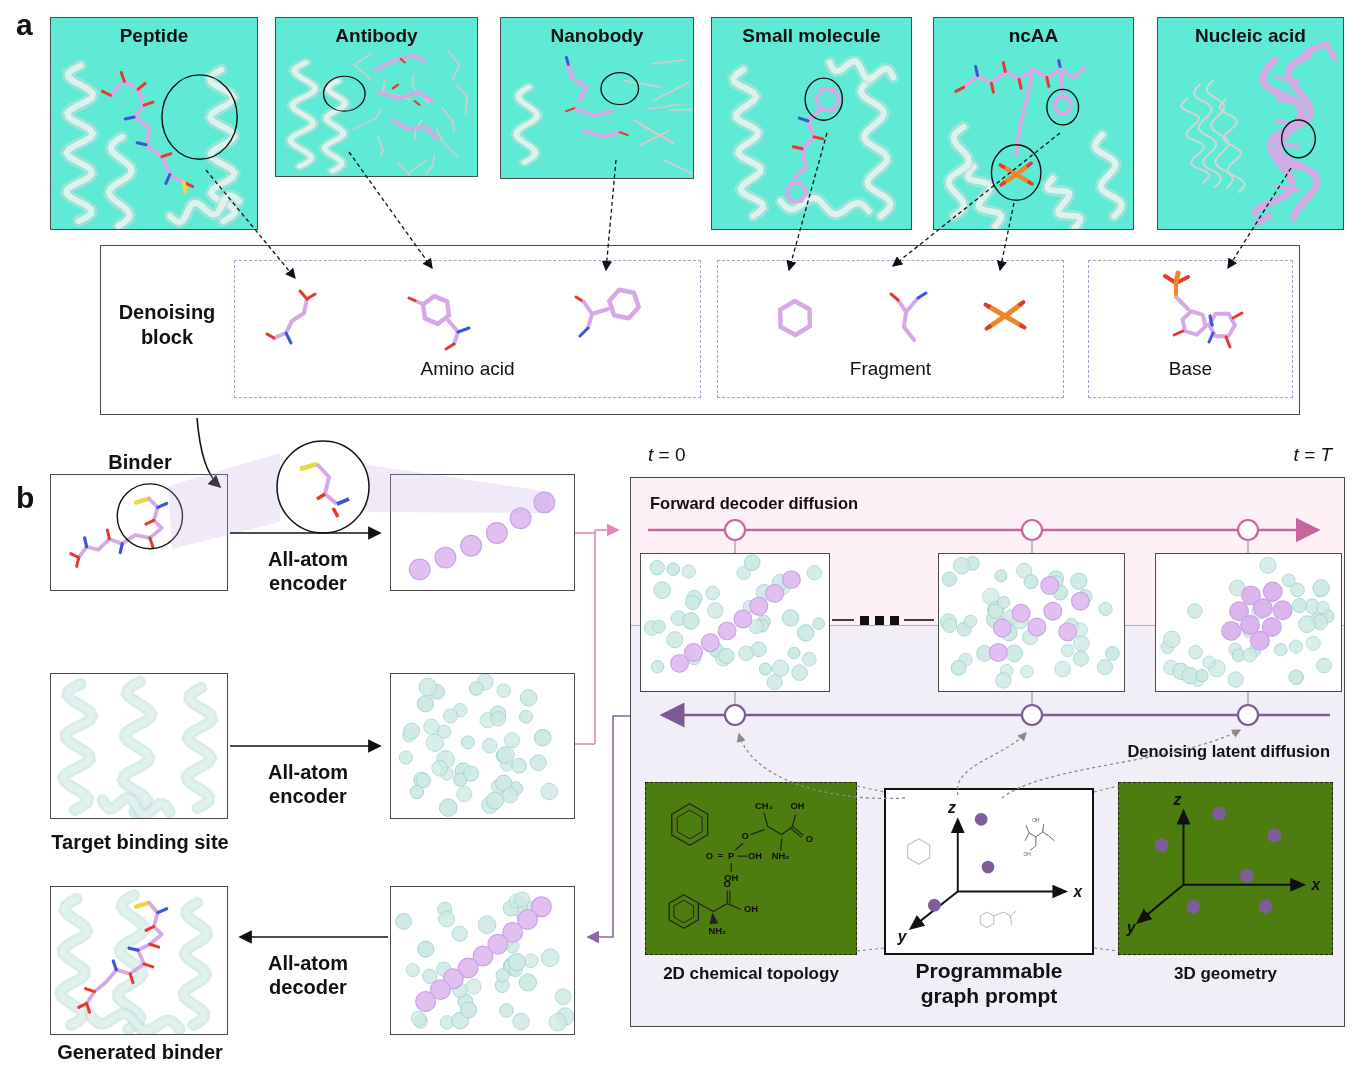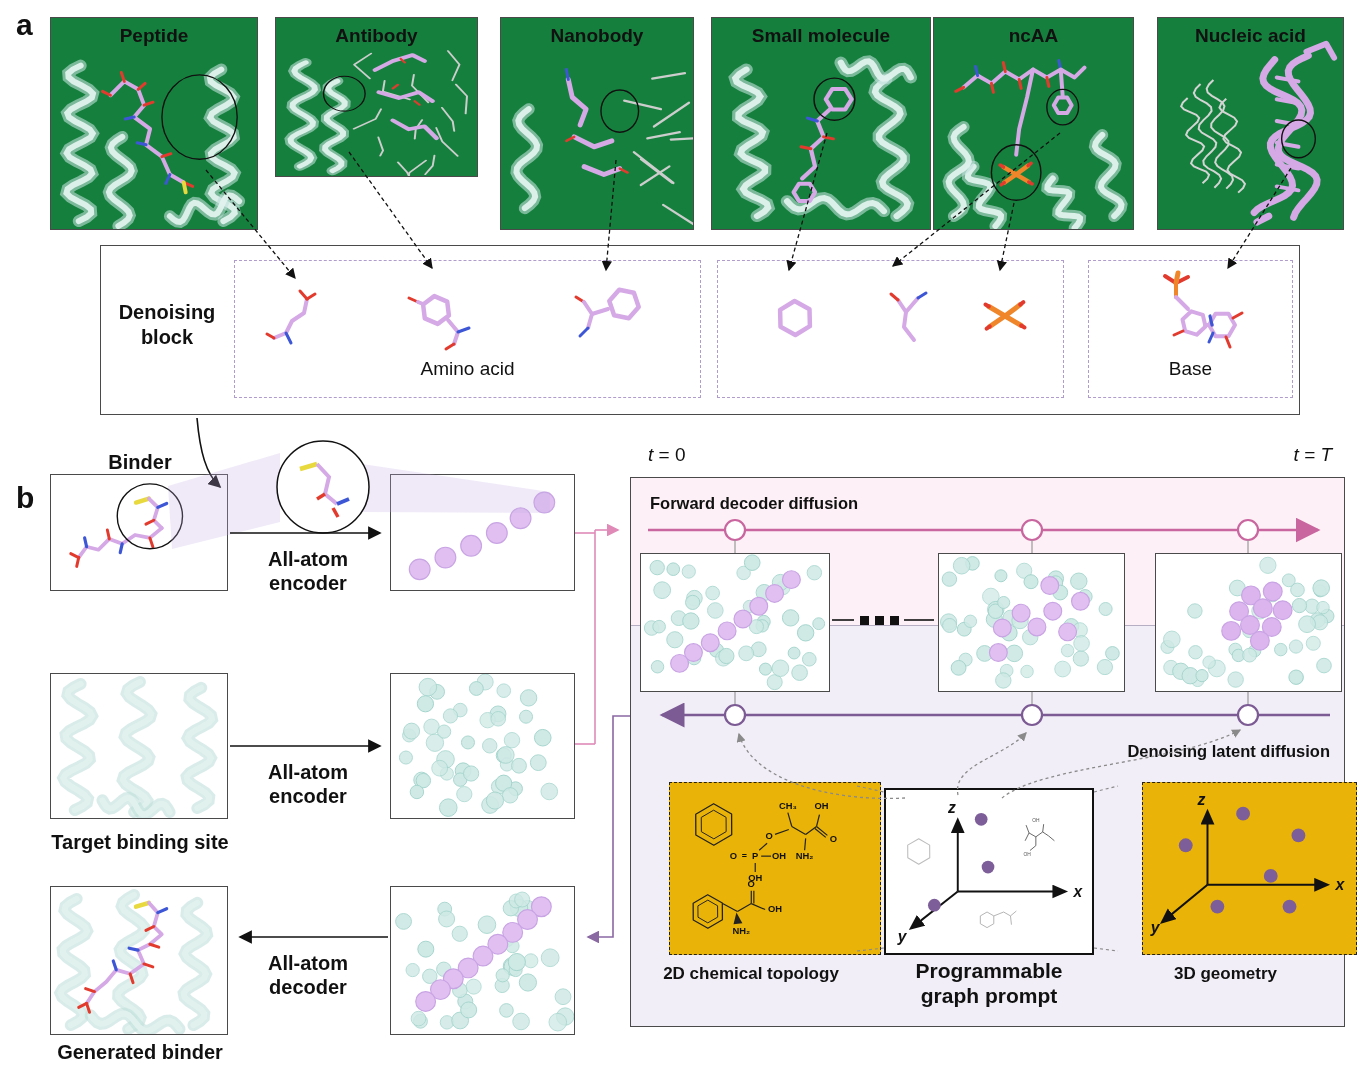--- a/index.html
+++ b/index.html
@@ -8,37 +8,37 @@
     --pink-region:#fdf0f6;
     --lav-region:#f2eef8;
     --fwd:#c9669f;
     --den:#7c5a94;
   }
   html,body{margin:0;padding:0;background:#fff;}
   body{font-family:"Liberation Sans", sans-serif; color:var(--ink);}
   #canvas{position:relative;width:1363px;height:1065px;background:#fff;overflow:hidden;}
   .abs{position:absolute;}
   .panelLabel{font-size:30px;font-weight:bold;line-height:1;}
-  .abox{position:absolute;border:1.6px solid var(--box-border);background:#15803d;box-sizing:border-box;}
+  .abox{position:absolute;border:1.6px solid var(--box-border);background:#5eead4;box-sizing:border-box;}
   .abox .title{position:relative;z-index:3;text-align:center;font-weight:bold;font-size:19px;margin-top:7px;}
   .scene{position:absolute;left:0;top:0;width:100%;height:100%;z-index:1;}
   .bblock{position:absolute;border:1.6px solid var(--box-border);background:#fff;box-sizing:border-box;}
   .dashedGroup{position:absolute;border:1.5px dashed #b09ccc;background:#fff;box-sizing:border-box;}
   .groupLabel{position:absolute;text-align:center;font-weight:normal;font-size:19px;}
   .sideLabel{position:absolute;text-align:center;font-weight:bold;font-size:20px;line-height:1.25;}
   .flowLabel{position:absolute;text-align:center;font-weight:bold;font-size:20px;line-height:1.2;}
   .bigbox{position:absolute;border:1.6px solid var(--box-border);background:var(--lav-region);box-sizing:border-box;}
   .pinkzone{position:absolute;left:0;top:0;right:0;height:147px;background:var(--pink-region);border-bottom:1px solid #b6aec2;}
   .tlabel{position:absolute;font-size:19px;white-space:nowrap;}
   .tlabel .tvar{font-style:italic;}
   .tlabel .it{font-style:italic;}
   .difflabel{position:absolute;font-weight:bold;font-size:16.5px;white-space:nowrap;}
   .snap{position:absolute;border:1.5px solid var(--box-border);background:#fff;box-sizing:border-box;}
   .latbox{position:absolute;border:1.6px solid var(--box-border);background:#fff;box-sizing:border-box;}
-  .dashbox{position:absolute;border:1.6px dashed #222;background:#eab308;box-sizing:border-box;margin-left:24px;}
+  .dashbox{position:absolute;border:1.6px dashed #222;background:#4d7c0f;box-sizing:border-box;}
   .promptbox{position:absolute;border:2.2px solid #111;background:#fff;box-sizing:border-box;}
   .smallCap{position:absolute;text-align:center;font-weight:bold;font-size:17px;}
   .bigCap{position:absolute;text-align:center;font-weight:bold;font-size:21px;line-height:1.2;}
   .sq{position:absolute;width:9px;height:9px;background:#111;}
   #overlay{position:absolute;left:0;top:0;z-index:5;pointer-events:none;}
   svg{display:block;}
 </style>
 </head>
 <body>
 
@@ -93,21 +93,21 @@
         <polyline points="100,70 118,58 138,50 150,58" fill="none" stroke="#d5a9e6" stroke-width="5" stroke-linecap="round" stroke-linejoin="round"></polyline>
         <polyline points="104,100 124,108 144,100 158,112" fill="none" stroke="#d5a9e6" stroke-width="5" stroke-linecap="round" stroke-linejoin="round"></polyline>
         <polyline points="118,138 134,150 150,146 162,162" fill="none" stroke="#d5a9e6" stroke-width="5" stroke-linecap="round" stroke-linejoin="round"></polyline>
         <line x1="118" y1="95" x2="123" y2="90" stroke="#e23b2e" stroke-width="2.5" stroke-linecap="round"></line>
         <line x1="140" y1="112" x2="145" y2="117" stroke="#e23b2e" stroke-width="2.5" stroke-linecap="round"></line>
         <line x1="130" y1="60" x2="126" y2="55" stroke="#e23b2e" stroke-width="2.5" stroke-linecap="round"></line>
         <ellipse cx="69" cy="102" rx="21" ry="23.520000000000003" fill="none" stroke="#111" stroke-width="1.4"></ellipse>
       </svg>
     <div class="title">Antibody</div>
   </div>
-  <div class="abox" style="left:500px;top:17px;width:194px;height:213px;">
+  <div class="abox" style="left:500px;top:17px;width:194px;height:162px;">
     <svg class="scene" id="sc-nanobody" viewBox="0 0 194 213" preserveAspectRatio="none">
         <path d="M28.0,92.0L23.0,95.8L19.2,99.7L17.5,103.6L18.3,107.6L21.3,111.8L25.8,115.9L30.6,120.1L34.4,124.3L36.4,128.4L35.9,132.4L33.1,136.3L28.6,140.1L23.4,143.9L18.9,147.7L16.1,151.6L15.6,155.6L17.6,159.7L21.4,163.9L26.2,168.1L30.7,172.2L33.7,176.4L34.5,180.4L32.8,184.3L29.0,188.2L24.0,192.0" fill="none" stroke="#bfe0da" stroke-width="12" stroke-linecap="round" opacity="0.6"></path>
         <path d="M28.0,92.0L23.0,95.8L19.2,99.7L17.5,103.6L18.3,107.6L21.3,111.8L25.8,115.9L30.6,120.1L34.4,124.3L36.4,128.4L35.9,132.4L33.1,136.3L28.6,140.1L23.4,143.9L18.9,147.7L16.1,151.6L15.6,155.6L17.6,159.7L21.4,163.9L26.2,168.1L30.7,172.2L33.7,176.4L34.5,180.4L32.8,184.3L29.0,188.2L24.0,192.0" fill="none" stroke="#e2f2ee" stroke-width="6" stroke-linecap="round" opacity="0.95"></path>
         <polyline points="147.81109340535477,121.4919612351805 180.648722122889,115.18092671688646" fill="none" stroke="#cdcdcd" stroke-width="2.3" stroke-linecap="round" stroke-linejoin="round"></polyline>
         <polyline points="171.55436872784048,122.70334461517632 214.95384550001472,120.56795879779384" fill="none" stroke="#cdcdcd" stroke-width="2.3" stroke-linecap="round" stroke-linejoin="round"></polyline>
         <polyline points="154.54156086593866,109.54873360041529 189.94071146752685,85.50228655617684" fill="none" stroke="#cdcdcd" stroke-width="2.3" stroke-linecap="round" stroke-linejoin="round"></polyline>
         <polyline points="141.39830255927518,142.53113837493584 172.7677308167331,166.27415036829188" fill="none" stroke="#cdcdcd" stroke-width="2.3" stroke-linecap="round" stroke-linejoin="round"></polyline>
         <polyline points="124.49602012801915,83.41595426481217 161.5776684070006,92.02852483419701" fill="none" stroke="#cdcdcd" stroke-width="2.3" stroke-linecap="round" stroke-linejoin="round"></polyline>
         <polyline points="152.77563574304804,61.122217094991356 185.83399656275287,55.76450456446037" fill="none" stroke="#cdcdcd" stroke-width="2.3" stroke-linecap="round" stroke-linejoin="round"></polyline>
         <polyline points="141.2891988484189,168.63755582179874 170.18150259554386,149.82124001532793" fill="none" stroke="#cdcdcd" stroke-width="2.3" stroke-linecap="round" stroke-linejoin="round"></polyline>
@@ -116,21 +116,21 @@
         <polyline points="68,62 72,80 86,92 80,108" fill="none" stroke="#d5a9e6" stroke-width="5" stroke-linecap="round" stroke-linejoin="round"></polyline>
         <polyline points="74,120 94,130 112,124" fill="none" stroke="#d5a9e6" stroke-width="5" stroke-linecap="round" stroke-linejoin="round"></polyline>
         <polyline points="84,150 104,158 120,152" fill="none" stroke="#d5a9e6" stroke-width="5" stroke-linecap="round" stroke-linejoin="round"></polyline>
         <line x1="68" y1="62" x2="66" y2="52" stroke="#3c56d6" stroke-width="3" stroke-linecap="round"></line>
         <line x1="74" y1="120" x2="66" y2="124" stroke="#e23b2e" stroke-width="2.5" stroke-linecap="round"></line>
         <line x1="120" y1="152" x2="128" y2="156" stroke="#e23b2e" stroke-width="2.5" stroke-linecap="round"></line>
         <ellipse cx="120" cy="94" rx="19" ry="21.28" fill="none" stroke="#111" stroke-width="1.4"></ellipse>
       </svg>
     <div class="title">Nanobody</div>
   </div>
-  <div class="abox" style="left:711px;top:17px;width:220px;height:213px;">
+  <div class="abox" style="left:711px;top:17px;width:201px;height:213px;">
     <svg class="scene" id="sc-small" viewBox="0 0 203 213" preserveAspectRatio="none">
         <path d="M32.0,52.0L25.4,56.5L21.8,60.7L23.0,64.7L28.6,68.3L36.1,71.8L42.4,75.4L44.9,79.3L42.4,83.4L36.3,87.9L29.4,92.4L24.8,96.7L24.7,100.7L29.4,104.4L36.7,107.9L43.6,111.5L47.2,115.3L45.9,119.4L40.5,123.8L33.5,128.2L28.1,132.6L26.8,136.7L30.4,140.5L37.3,144.1L44.6,147.6L49.3,151.3L49.2,155.3L44.6,159.6L37.7,164.1L31.6,168.6L29.1,172.7L31.6,176.6L37.9,180.2L45.4,183.7L51.0,187.3L52.2,191.3L48.6,195.5L42.0,200.0" fill="none" stroke="#bfe0da" stroke-width="12" stroke-linecap="round" opacity="0.6"></path>
         <path d="M32.0,52.0L25.4,56.5L21.8,60.7L23.0,64.7L28.6,68.3L36.1,71.8L42.4,75.4L44.9,79.3L42.4,83.4L36.3,87.9L29.4,92.4L24.8,96.7L24.7,100.7L29.4,104.4L36.7,107.9L43.6,111.5L47.2,115.3L45.9,119.4L40.5,123.8L33.5,128.2L28.1,132.6L26.8,136.7L30.4,140.5L37.3,144.1L44.6,147.6L49.3,151.3L49.2,155.3L44.6,159.6L37.7,164.1L31.6,168.6L29.1,172.7L31.6,176.6L37.9,180.2L45.4,183.7L51.0,187.3L52.2,191.3L48.6,195.5L42.0,200.0" fill="none" stroke="#e2f2ee" stroke-width="6" stroke-linecap="round" opacity="0.95"></path>
         <path d="M162.0,62.0L156.7,66.4L152.9,70.6L151.9,74.6L154.0,78.4L158.7,82.1L164.7,85.6L170.4,89.1L174.4,92.8L175.4,96.7L173.4,100.8L169.0,105.1L163.5,109.5L158.5,113.8L155.6,118.0L155.6,121.9L158.6,125.7L163.9,129.2L170.1,132.8L175.4,136.3L178.4,140.1L178.4,144.0L175.5,148.2L170.5,152.5L165.0,156.9L160.6,161.2L158.6,165.3L159.6,169.2L163.6,172.9L169.3,176.4L175.3,179.9L180.0,183.6L182.1,187.4L181.1,191.4L177.3,195.6L172.0,200.0" fill="none" stroke="#bfe0da" stroke-width="12" stroke-linecap="round" opacity="0.6"></path>
         <path d="M162.0,62.0L156.7,66.4L152.9,70.6L151.9,74.6L154.0,78.4L158.7,82.1L164.7,85.6L170.4,89.1L174.4,92.8L175.4,96.7L173.4,100.8L169.0,105.1L163.5,109.5L158.5,113.8L155.6,118.0L155.6,121.9L158.6,125.7L163.9,129.2L170.1,132.8L175.4,136.3L178.4,140.1L178.4,144.0L175.5,148.2L170.5,152.5L165.0,156.9L160.6,161.2L158.6,165.3L159.6,169.2L163.6,172.9L169.3,176.4L175.3,179.9L180.0,183.6L182.1,187.4L181.1,191.4L177.3,195.6L172.0,200.0" fill="none" stroke="#e2f2ee" stroke-width="6" stroke-linecap="round" opacity="0.95"></path>
         <path d="M70.0,185.0L73.4,188.9L76.8,191.9L80.5,193.2L84.3,192.7L88.4,190.6L92.5,187.5L96.6,184.4L100.7,182.3L104.5,181.8L108.2,183.1L111.6,186.1L115.0,190.0L118.4,193.9L121.8,196.9L125.5,198.2L129.3,197.7L133.4,195.6L137.5,192.5L141.6,189.4L145.7,187.3L149.5,186.8L153.2,188.1L156.6,191.1L160.0,195.0" fill="none" stroke="#bfe0da" stroke-width="12" stroke-linecap="round" opacity="0.6"></path>
         <path d="M70.0,185.0L73.4,188.9L76.8,191.9L80.5,193.2L84.3,192.7L88.4,190.6L92.5,187.5L96.6,184.4L100.7,182.3L104.5,181.8L108.2,183.1L111.6,186.1L115.0,190.0L118.4,193.9L121.8,196.9L125.5,198.2L129.3,197.7L133.4,195.6L137.5,192.5L141.6,189.4L145.7,187.3L149.5,186.8L153.2,188.1L156.6,191.1L160.0,195.0" fill="none" stroke="#e2f2ee" stroke-width="6" stroke-linecap="round" opacity="0.95"></path>
         <path d="M120.0,45.0L121.9,49.0L124.1,52.2L126.6,53.7L129.5,53.4L132.8,51.5L136.3,48.8L139.7,46.0L143.0,44.1L145.9,43.8L148.4,45.3L150.6,48.5L152.5,52.5L154.4,56.5L156.6,59.7L159.1,61.2L162.0,60.9L165.3,59.0L168.8,56.3L172.2,53.5L175.5,51.6L178.4,51.3L180.9,52.8L183.1,56.0L185.0,60.0" fill="none" stroke="#bfe0da" stroke-width="12" stroke-linecap="round" opacity="0.6"></path>
         <path d="M120.0,45.0L121.9,49.0L124.1,52.2L126.6,53.7L129.5,53.4L132.8,51.5L136.3,48.8L139.7,46.0L143.0,44.1L145.9,43.8L148.4,45.3L150.6,48.5L152.5,52.5L154.4,56.5L156.6,59.7L159.1,61.2L162.0,60.9L165.3,59.0L168.8,56.3L172.2,53.5L175.5,51.6L178.4,51.3L180.9,52.8L183.1,56.0L185.0,60.0" fill="none" stroke="#e2f2ee" stroke-width="6" stroke-linecap="round" opacity="0.95"></path>
         <polygon points="130.0,82.0 124.0,92.4 112.0,92.4 106.0,82.0 112.0,71.6 124.0,71.6" fill="none" stroke="#d5a9e6" stroke-width="4" stroke-linejoin="round"></polygon>
@@ -199,20 +199,21 @@
   </div>
 
   <div class="bblock" style="left:100px;top:245px;width:1200px;height:170px;"></div>
   <div class="sideLabel" style="left:107px;top:300px;width:120px;">Denoising block</div>
 
   <div class="dashedGroup" style="left:234px;top:260px;width:467px;height:138px;"></div>
   <div class="dashedGroup" style="left:717px;top:260px;width:347px;height:138px;"></div>
   <div class="dashedGroup" style="left:1088px;top:260px;width:205px;height:138px;"></div>
 
   <div class="groupLabel" style="left:234px;top:358px;width:467px;">Amino acid</div>
+  <div class="groupLabel" style="left:717px;top:358px;width:347px;">Fragment</div>
   <div class="groupLabel" style="left:1088px;top:358px;width:205px;">Base</div>
 
   <svg class="abs" id="g-aa1" style="left:262px;top:283px;" width="75" height="68">
       <polyline points="12,55 24,50 30,38 42,30 45,16" fill="none" stroke="#d5a9e6" stroke-width="4" stroke-linecap="round" stroke-linejoin="round"></polyline>
       <line x1="45" y1="16" x2="38" y2="8" stroke="#e23b2e" stroke-width="3" stroke-linecap="round"></line>
       <line x1="45" y1="16" x2="53" y2="11" stroke="#e23b2e" stroke-width="3" stroke-linecap="round"></line>
       <line x1="24" y1="50" x2="29" y2="60" stroke="#3c56d6" stroke-width="3" stroke-linecap="round"></line>
       <line x1="12" y1="55" x2="5" y2="51" stroke="#e23b2e" stroke-width="3" stroke-linecap="round"></line>
     </svg>
   <svg class="abs" id="g-aa2" style="left:402px;top:280px;" width="80" height="72">

